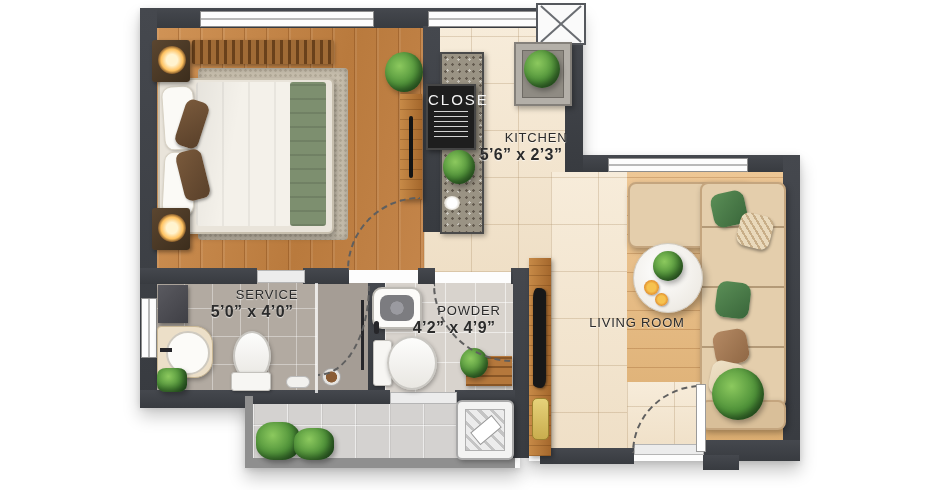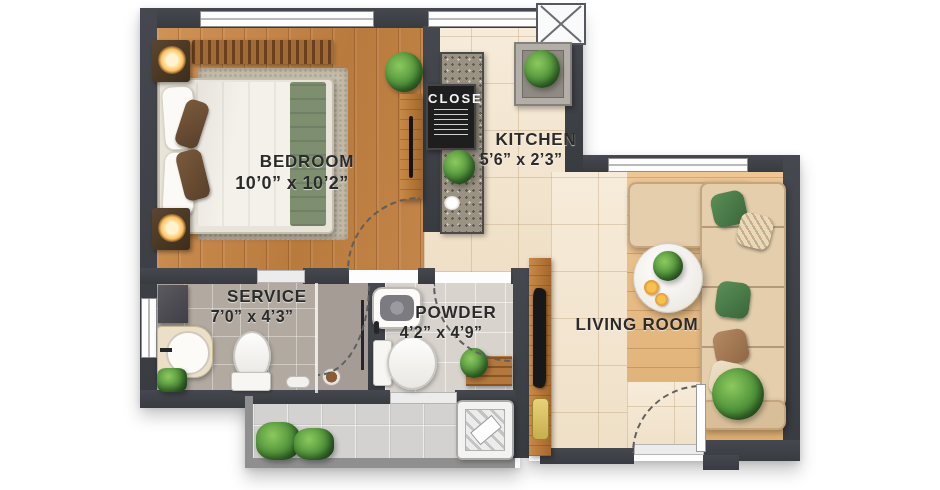--- a/index.html
+++ b/index.html
@@ -52,21 +52,21 @@
   .pillow-brown{background:linear-gradient(135deg,#7a5a3c,#59402a);border-radius:8px;box-shadow:1px 2px 3px rgba(0,0,0,.35);}
   .headboard{background:#a06b36;background-image:repeating-linear-gradient(90deg, rgba(60,30,5,.55) 0 3px, transparent 3px 8px);border-radius:2px;box-shadow:0 2px 4px rgba(0,0,0,.35);}
   .stand{background:linear-gradient(135deg,#5b4630,#3c2d1c);border-radius:3px;box-shadow:2px 2px 4px rgba(0,0,0,.4);}
   .lamp{border-radius:50%;background:radial-gradient(circle,#fff3cf 0 28%, #ffc260 55%, rgba(255,150,40,.25) 72%, transparent 76%);}
   .wood-panel{background:linear-gradient(90deg,#c78a47,#a4672c);background-image:repeating-linear-gradient(0deg, rgba(80,40,5,.25) 0 1px, transparent 1px 10px),linear-gradient(90deg,#c78a47,#a4672c);box-shadow:2px 2px 5px rgba(0,0,0,.35);}
   .granite{background:#9a9384;background-image:
       radial-gradient(rgba(55,45,35,.55) 1px, transparent 1.5px),
       radial-gradient(rgba(255,255,255,.45) 1px, transparent 1.4px);
       background-size:7px 7px, 11px 11px;border:2px solid #4a4a4a;box-shadow:2px 2px 5px rgba(0,0,0,.35);}
   .board{background:#1e1e1e;border:2px solid #454545;box-shadow:2px 2px 5px rgba(0,0,0,.45);color:#f5f5f5;text-align:center;}
-  .board .t{font-size:13px;font-weight:bold;letter-spacing:2px;margin-top:5px;}
+  .board .t{font-size:15px;font-weight:normal;letter-spacing:2px;margin-top:5px;}
   .board .lines{height:26px;margin:3px auto 0;width:72%;background:repeating-linear-gradient(0deg, rgba(255,255,255,.8) 0 1px, transparent 1px 5px);}
   .planter{background:#b3afa8;border:2px solid #84807a;box-shadow:2px 3px 5px rgba(0,0,0,.3);}
   .planter .inner{position:absolute;inset:6px;background:#8f8b83;border:1px solid #6e6a64;}
   .duct{background:#fafafa;border:2px solid #55585d;}
   .xline{position:absolute;left:50%;top:50%;width:2px;background:#6a6d72;}
   .sofa{background:#e4ceac;border:2px solid #c4a57e;border-radius:8px;box-shadow:2px 3px 6px rgba(0,0,0,.3);}
   .cushions-v{background-image:repeating-linear-gradient(0deg, transparent 0 58px, rgba(120,90,55,.45) 58px 60px);}
   .pil{border-radius:28%;box-shadow:1px 2px 3px rgba(0,0,0,.35);}
   .pil-green{background:linear-gradient(135deg,#5b8f57,#39663a);}
   .pil-cream{background:#e9d9bb;background-image:repeating-linear-gradient(45deg, rgba(150,110,60,.4) 0 2px, transparent 2px 6px);}
@@ -85,21 +85,21 @@
   .wm{background:#f3f3f2;border:2px solid #a9a9a9;border-radius:6px;box-shadow:2px 2px 5px rgba(0,0,0,.3);}
   .wm .grill{position:absolute;inset:7px;background:repeating-linear-gradient(45deg,#c4c4c4 0 3px,#ececec 3px 9px);border:1px solid #b0b0b0;}
   .wm .dr{position:absolute;left:14px;top:20px;width:26px;height:14px;background:#fff;border:1px solid #999;transform:rotate(-40deg);}
   .hooks{background:#181818;border-radius:8px 14px 10px 16px/20px 10px 18px 8px;box-shadow:1px 1px 3px rgba(0,0,0,.5);}
   .bottle{background:linear-gradient(#e6d27a,#c9ad4e);border:1px solid #9b822f;border-radius:5px;}
   .towel{background:#26262a;}
   .glass{background:rgba(255,255,255,.75);}
   
   .room-label{transform:translateX(-50%);text-align:center;color:#2b2b2b;white-space:nowrap;
       text-shadow:0 1px 1px rgba(255,255,255,.65);z-index:30;}
-  .rname{font-weight:bold;font-size:17px;letter-spacing:.8px;padding-left:30px;}
+  .rname{font-weight:normal;font-size:13px;letter-spacing:.8px;padding-left:30px;}
   .rdims{font-weight:bold;font-size:18px;letter-spacing:.4px;margin-top:1px;}
   .rdims.sm{font-size:16px;}
 </style>
 </head>
 <body>
 
 <div id="stage">
 
   <div class="abs shadow" style="left:140px;top:8px;width:443px;height:398px;"></div>
   <div class="abs shadow" style="left:245px;top:396px;width:275px;height:72px;"></div>
@@ -223,33 +223,29 @@
   <div class="abs plant" style="left:460px;top:348px;width:28px;height:30px;z-index:8;"></div>
   <div class="abs towel" style="left:374px;top:321px;width:5px;height:13px;border-radius:3px;"></div>
 
   <div class="abs plant" style="left:256px;top:422px;width:44px;height:38px;border-radius:40%;"></div>
   <div class="abs plant" style="left:294px;top:428px;width:40px;height:32px;border-radius:40%;"></div>
   <div class="abs wm" style="left:456px;top:400px;width:54px;height:56px;">
     <div class="grill"></div>
     <div class="dr"></div>
   </div>
 
-  <div class="abs room-label" style="left:292px;top:152px;">
-    <div class="rname">BEDROOM</div>
-    <div class="rdims">10’0” x 10’2”</div>
-  </div>
   <div class="abs room-label" style="left:521px;top:130px;">
     <div class="rname">KITCHEN</div>
     <div class="rdims sm">5’6” x 2’3”</div>
   </div>
   <div class="abs room-label" style="left:622px;top:315px;">
     <div class="rname">LIVING ROOM</div>
   </div>
   <div class="abs room-label" style="left:252px;top:287px;">
     <div class="rname">SERVICE</div>
-    <div class="rdims sm">7’0” x 4’3”</div>
-  </div>
-  <div class="abs room-label" style="left:441px;top:303px;">
+    <div class="rdims sm">5’0” x 4’0”</div>
+  </div>
+  <div class="abs room-label" style="left:454px;top:303px;">
     <div class="rname">POWDER</div>
     <div class="rdims sm">4’2” x 4’9”</div>
   </div>
 
 </div>
 
 </body></html>

